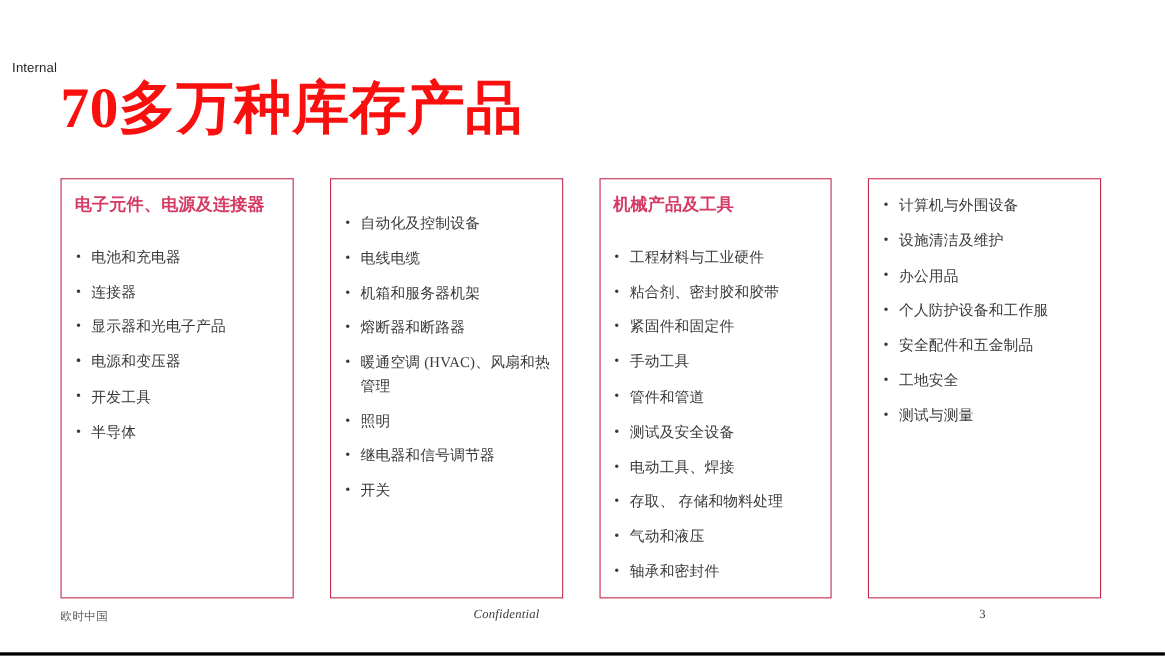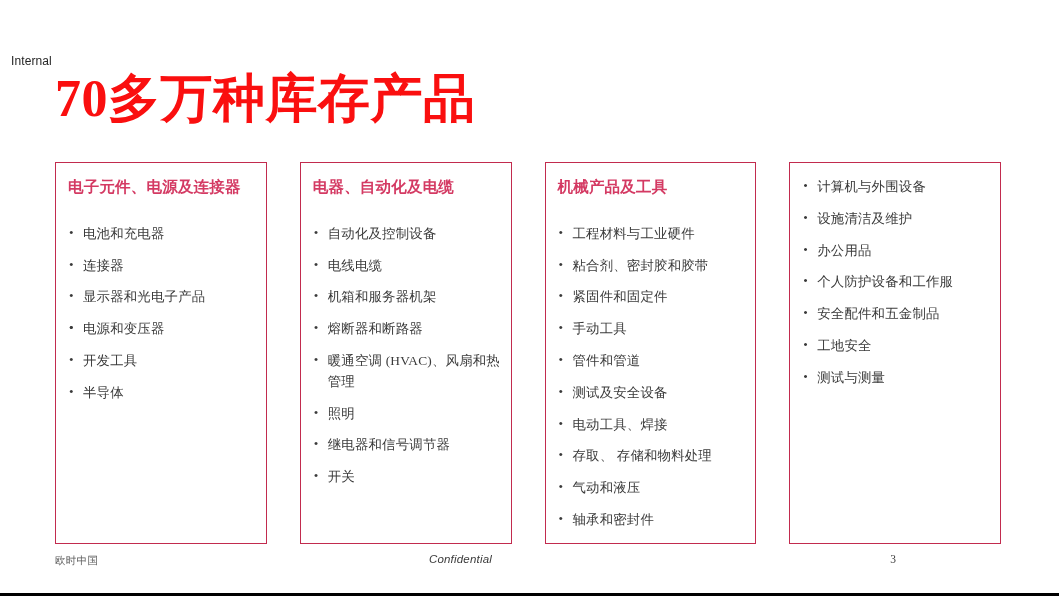--- a/index.html
+++ b/index.html
@@ -126,21 +126,21 @@
     font-size: 10.5px;
     color: #5A5A5A;
     letter-spacing: 0.3px;
   }
   .footer-center {
     position: absolute;
     left: 0;
     right: 0;
     top: 2px;
     text-align: center;
-    font-family: Liberation Sans, sans-serif;
+    font-family: Liberation Serif, serif;
     font-style: italic;
     font-size: 11.5px;
     color: #3A3A3A;
     letter-spacing: 0.2px;
   }
   .footer-right {
     position: absolute;
     right: 25px;
     top: 2px;
     font-family: "Liberation Serif", serif;
@@ -176,21 +176,20 @@
         <li><span class="bullet">•</span><span>连接器</span></li>
         <li><span class="bullet">•</span><span>显示器和光电子产品</span></li>
         <li><span class="bullet">•</span></li>
         <li><span class="bullet">•</span><span>电源和变压器</span></li>
         <li><span class="bullet">•</span><span>开发工具</span></li>
         <li><span class="bullet">•</span><span>半导体</span></li>
       </ul>
   </div>
 
   <div class="card two">
-    <div class="card-title">电器、自动化及电缆</div>
     <ul class="card-list">
         <li><span class="bullet">•</span><span>自动化及控制设备</span></li>
         <li><span class="bullet">•</span><span>电线电缆</span></li>
         <li><span class="bullet">•</span><span>机箱和服务器机架</span></li>
         <li><span class="bullet">•</span><span>熔断器和断路器</span></li>
         <li><span class="bullet">•</span><span>暖通空调 (HVAC)、风扇和热管理</span></li>
         <li><span class="bullet">•</span><span>照明</span></li>
         <li><span class="bullet">•</span><span>继电器和信号调节器</span></li>
         <li><span class="bullet">•</span><span>开关</span></li>
       </ul>

